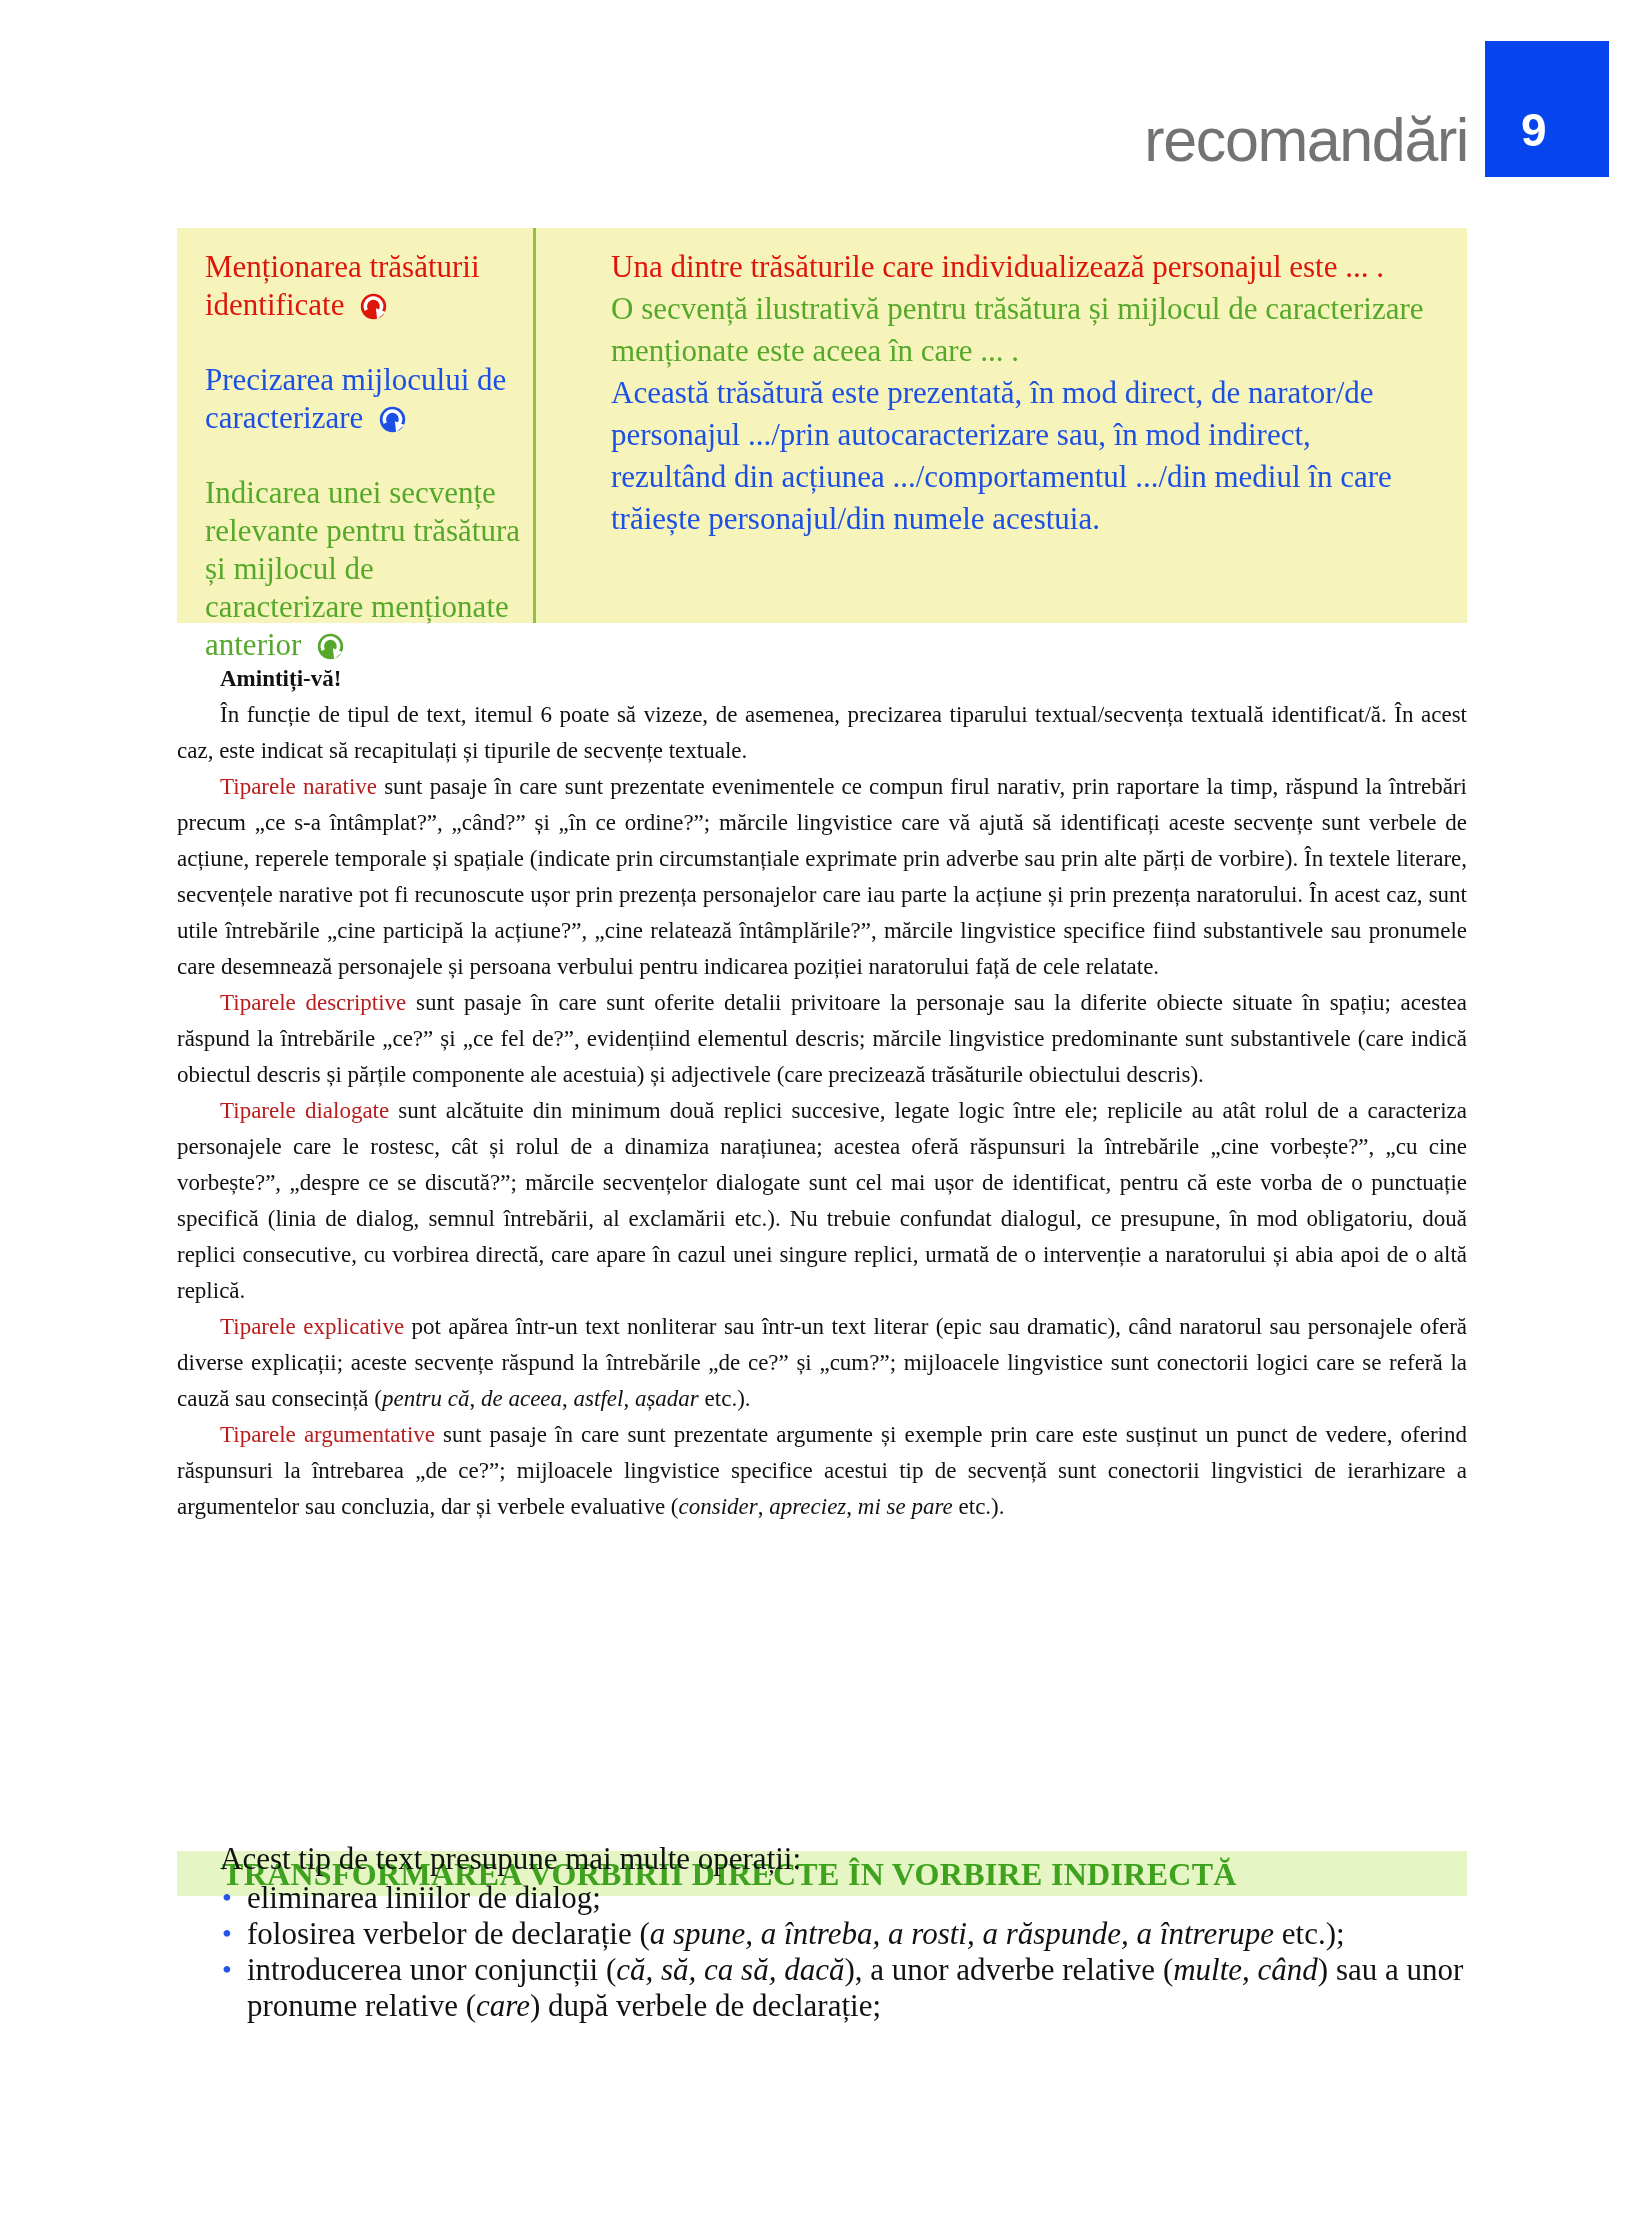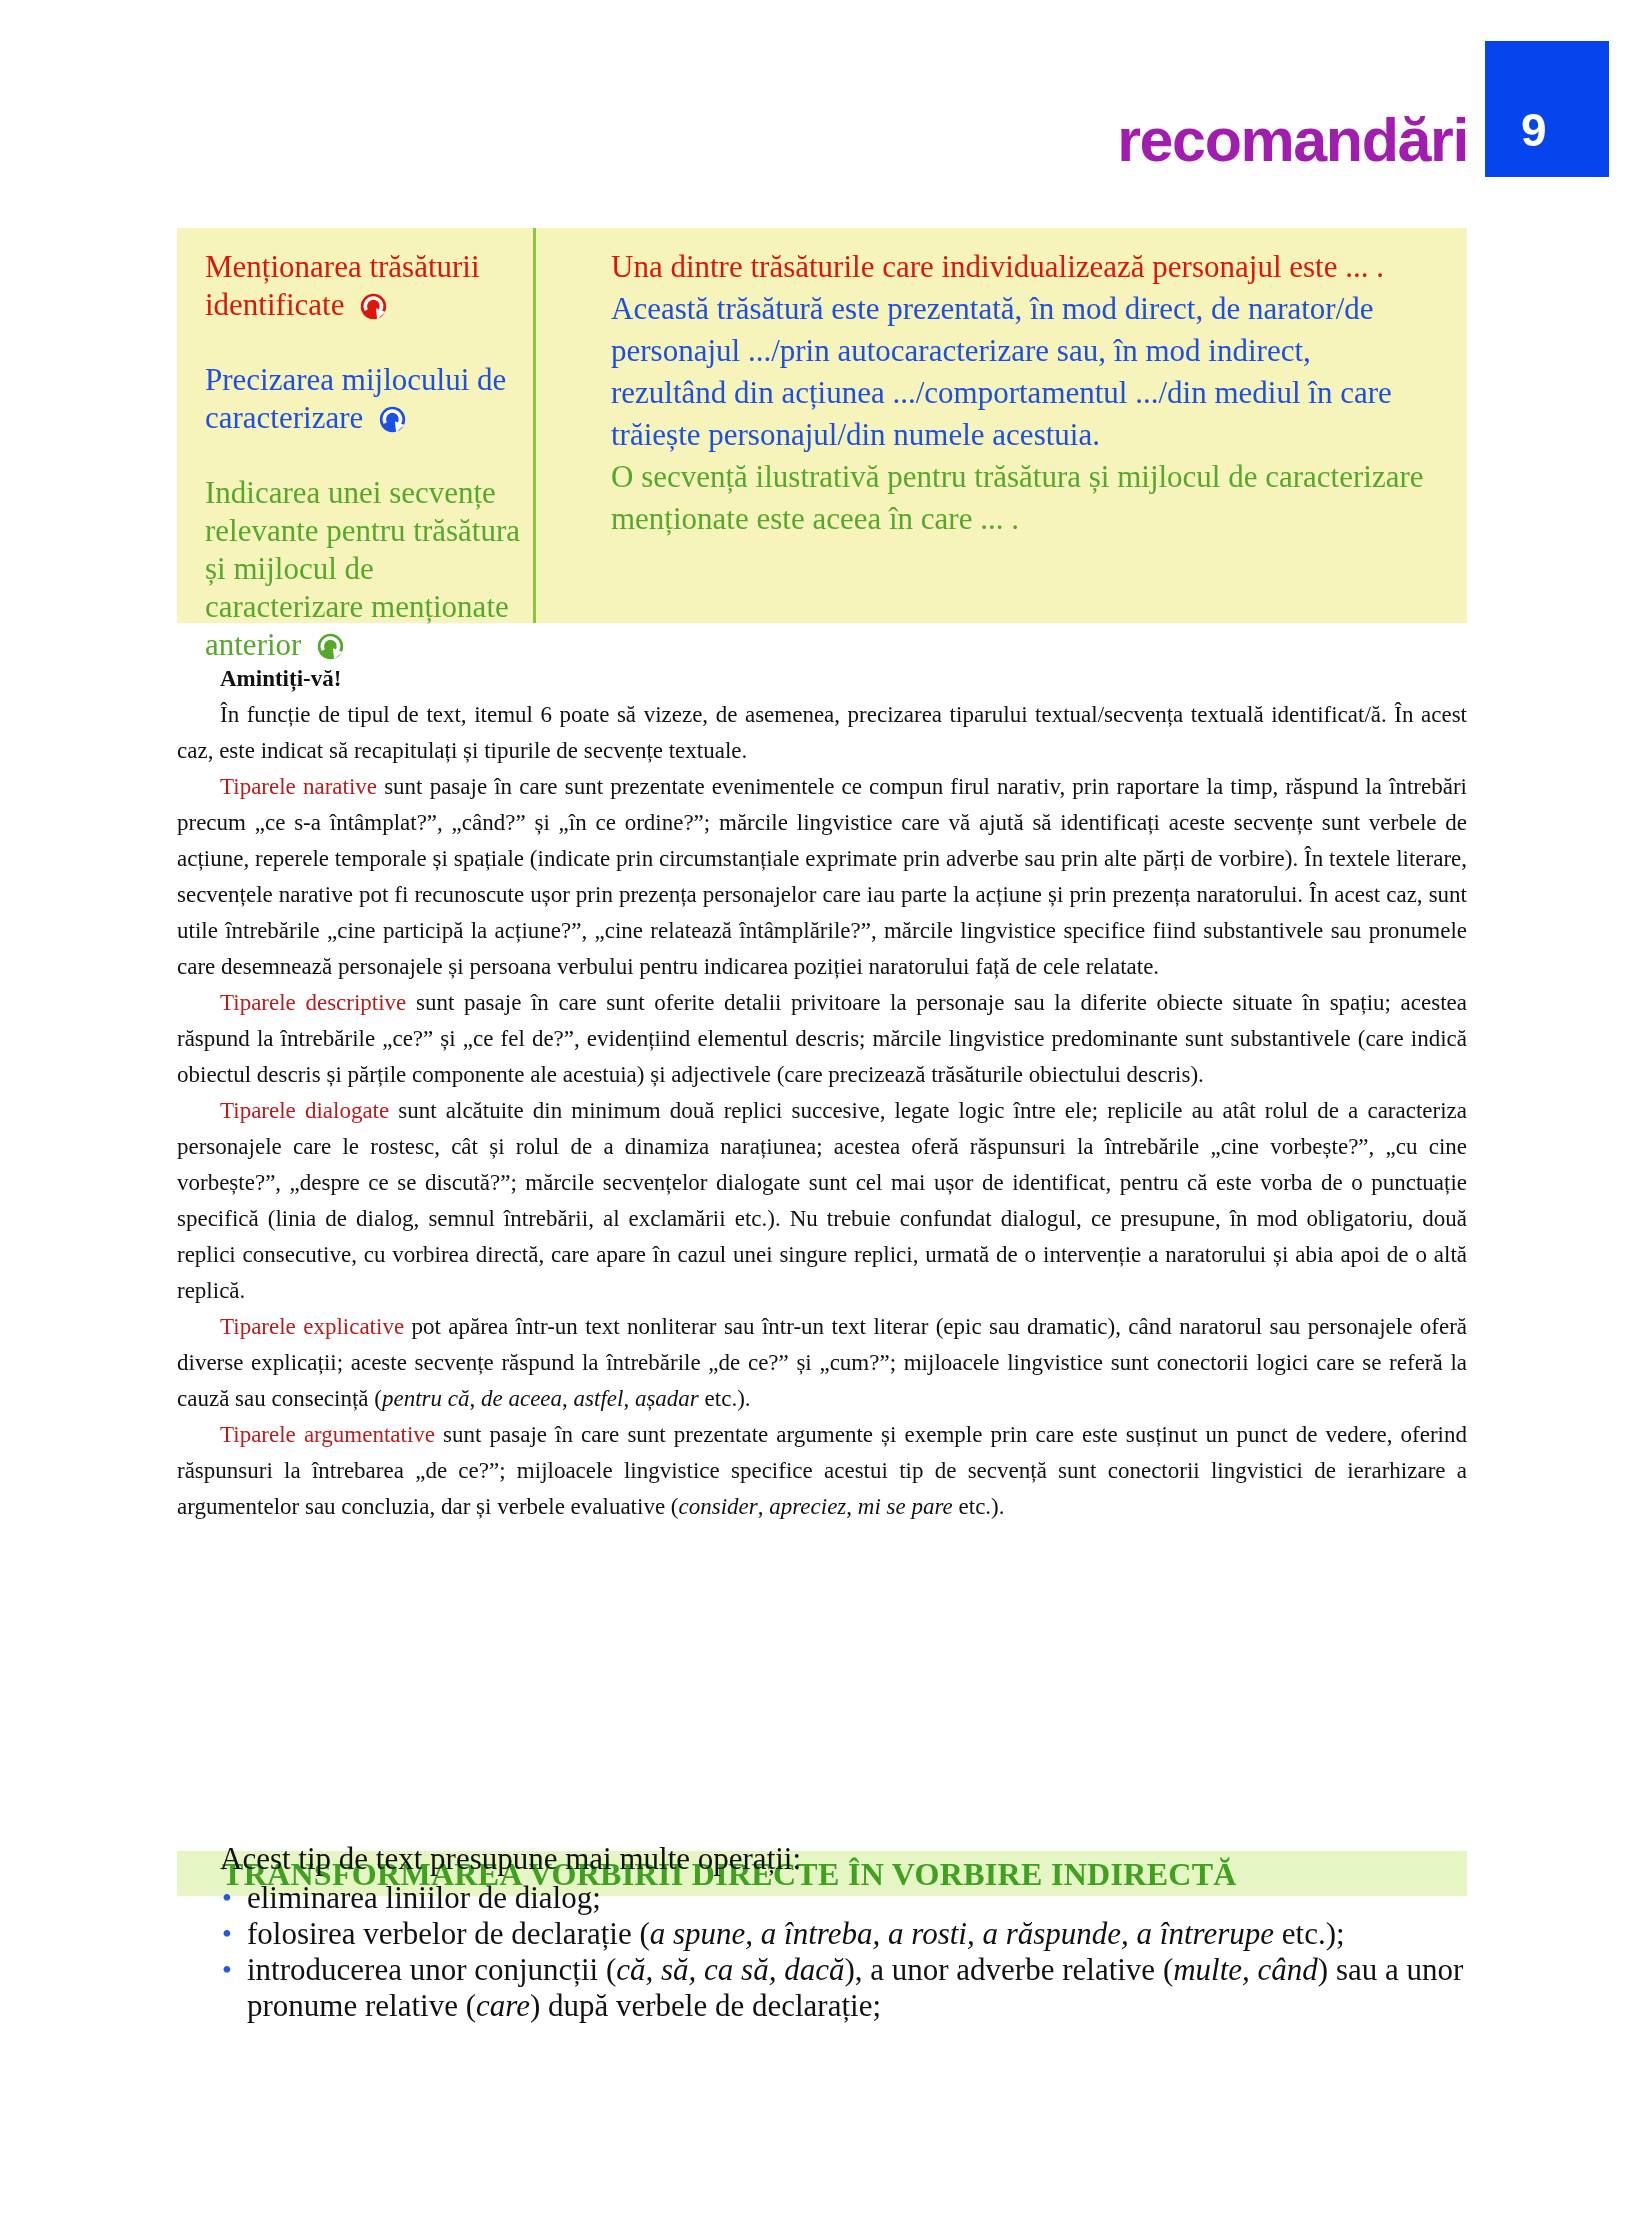--- a/index.html
+++ b/index.html
@@ -1,22 +1,22 @@
 <!DOCTYPE html>
 <html lang="ro" style="font-size:11.2px"><head>
 <meta charset="utf-8">
 <style>
   html,body{margin:0;padding:0;background:#ffffff;}
   .page{position:relative;width:1650px;height:2227px;background:#ffffff;
         font-family:"Liberation Serif","DejaVu Serif",serif;color:#111;overflow:hidden;}
 
   
   .header-label{position:absolute;top:110px;right:182px;
-        font-family:"Liberation Sans","DejaVu Sans",sans-serif;font-weight:bold;
-        font-size:61px;letter-spacing:-1.4px;color:#a21caf;line-height:1;}
+        font-family:"Liberation Sans","DejaVu Sans",sans-serif;font-weight:normal;
+        font-size:61px;letter-spacing:-1.4px;color:#737373;line-height:1;}
   .page-number-box{position:absolute;left:1485px;top:41px;width:124px;height:136px;
         background:#0645ee;display:flex;align-items:flex-end;}
   .page-number{color:#ffffff;font-family:"Liberation Sans","DejaVu Sans",sans-serif;
         font-weight:bold;font-size:46px;padding:0 0 24px 36px;line-height:1;}
 
   
   .info-box{position:absolute;left:177px;top:228px;width:1290px;height:395px;background:#f6f4ba;}
   .info-divider{position:absolute;left:356px;top:0;width:2.8px;height:100%;background:#8cc63f;}
   .info-left{position:absolute;left:28px;top:19.6px;width:328px;font-size:31px;line-height:38px;}
   .note-item{margin:0 0 31px 0;}
@@ -72,22 +72,22 @@
               <path d="M28 27 L44 33 L30 45 Z" fill="#ffffff"></path>
             </svg></span></div>
         <div class="note-item c-green"><span>Indicarea unei secvențe relevante pentru trăsătura și mijlocul de caracterizare menționate anterior</span> <span class="arrow-icon"><svg viewBox="0 0 48 48" width="29" height="29" aria-hidden="true">
               <circle cx="24" cy="24" r="21" fill="currentColor"></circle>
               <path d="M12 30 A 13.5 13.5 0 1 1 31 35" fill="none" stroke="#ffffff" stroke-width="6"></path>
               <path d="M28 27 L44 33 L30 45 Z" fill="#ffffff"></path>
             </svg></span></div>
       </div>
     <div class="info-right" id="info-right">
         <p class="right-item c-red">Una dintre trăsăturile care individualizează personajul este ... .</p>
+        <p class="right-item c-green">O secvență ilustrativă pentru trăsătura și mijlocul de caracterizare menționate este aceea în care ... .</p>
         <p class="right-item c-blue">Această trăsătură este prezentată, în mod direct, de narator/de personajul .../prin autocaracterizare sau, în mod indirect, rezultând din acțiunea .../comportamentul .../din mediul în care trăiește personajul/din numele acestuia.</p>
-        <p class="right-item c-green">O secvență ilustrativă pentru trăsătura și mijlocul de caracterizare menționate este aceea în care ... .</p>
       </div>
   </div>
 
   <div class="body-text">
     <p class="remember">Amintiți-vă!</p>
     <p class="bodyp">În funcție de tipul de text, itemul 6 poate să vizeze, de asemenea, precizarea tiparului textual/secvența textuală identificat/ă. În acest caz, este indicat să recapitulați și tipurile de secvențe textuale.</p>
     <div id="body-paragraphs">
         <p class="bodyp"><span class="lead">Tiparele narative</span> sunt pasaje în care sunt prezentate evenimentele ce compun firul narativ, prin raportare la timp, răspund la întrebări precum „ce s-a întâmplat?”, „când?” și „în ce ordine?”; mărcile lingvistice care vă ajută să identificați aceste secvențe sunt verbele de acțiune, reperele temporale și spațiale (indicate prin circumstanțiale exprimate prin adverbe sau prin alte părți de vorbire). În textele literare, secvențele narative pot fi recunoscute ușor prin prezența personajelor care iau parte la acțiune și prin prezența naratorului. În acest caz, sunt utile întrebările „cine participă la acțiune?”, „cine relatează întâmplările?”, mărcile lingvistice specifice fiind substantivele sau pronumele care desemnează personajele și persoana verbului pentru indicarea poziției naratorului față de cele relatate.</p>
         <p class="bodyp"><span class="lead">Tiparele descriptive</span> sunt pasaje în care sunt oferite detalii privitoare la personaje sau la diferite obiecte situate în spațiu; acestea răspund la întrebările „ce?” și „ce fel de?”, evidențiind elementul descris; mărcile lingvistice predominante sunt substantivele (care indică obiectul descris și părțile componente ale acestuia) și adjectivele (care precizează trăsăturile obiectului descris).</p>
         <p class="bodyp"><span class="lead">Tiparele dialogate</span> sunt alcătuite din minimum două replici succesive, legate logic între ele; replicile au atât rolul de a caracteriza personajele care le rostesc, cât și rolul de a dinamiza narațiunea; acestea oferă răspunsuri la întrebările „cine vorbește?”, „cu cine vorbește?”, „despre ce se discută?”; mărcile secvențelor dialogate sunt cel mai ușor de identificat, pentru că este vorba de o punctuație specifică (linia de dialog, semnul întrebării, al exclamării etc.). Nu trebuie confundat dialogul, ce presupune, în mod obligatoriu, două replici consecutive, cu vorbirea directă, care apare în cazul unei singure replici, urmată de o intervenție a naratorului și abia apoi de o altă replică.</p>

